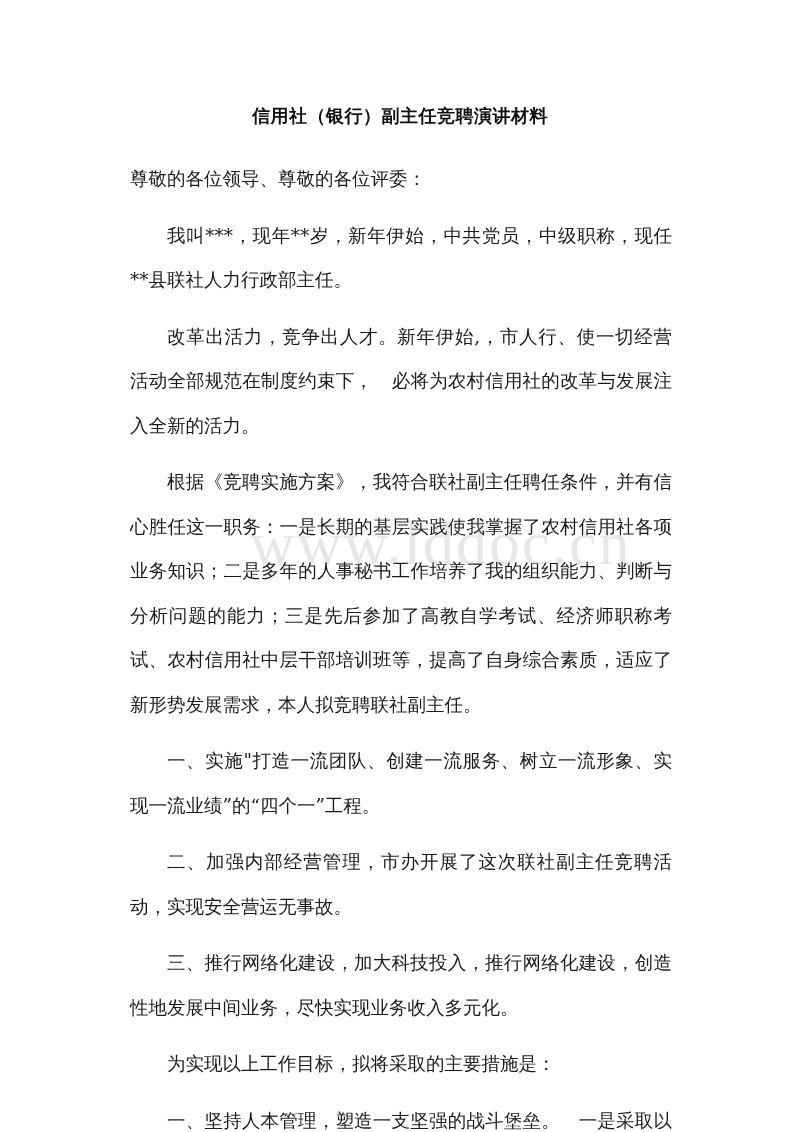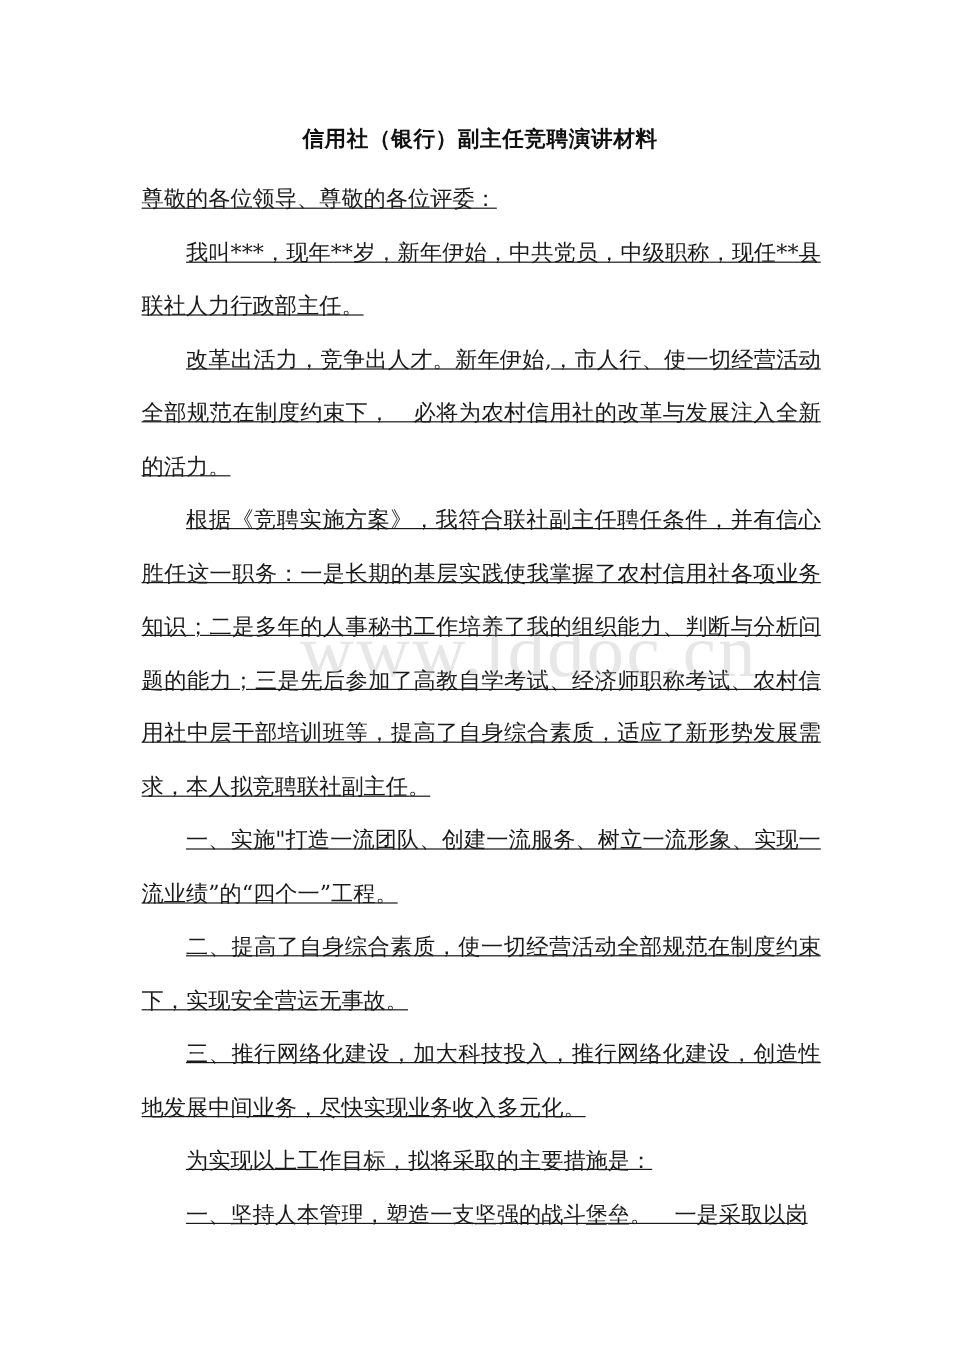--- a/index.html
+++ b/index.html
@@ -14,41 +14,41 @@
     font-family: "DejaVu Sans", "Liberation Sans", sans-serif;
     font-weight: bold; font-size: 18px; color: #111;
     letter-spacing: 0.5px;
   }
   .body-text {
     position: absolute; left: 118px; top: 145px; width: 566px;
     font-family: "DejaVu Serif", "Liberation Serif", serif;
     font-size: 18.5px; line-height: 44.5px; color: #1a1a1a;
     text-align: justify;
   }
-  .body-text p { margin: 0; text-decoration: underline; }
+  .body-text p { margin: 12px; }
   .body-text p.indent { text-indent: 37px; }
   .watermark {
     position: absolute; left: 250px; top: 508px;
     font-family: Liberation Serif, serif;
     font-size: 62px; color: rgba(170,170,170,0.28);
     letter-spacing: 2px; pointer-events: none;
   }
 </style>
 </head>
 <body>
 
 <div class="page">
   <div class="doc-title">信用社（银行）副主任竞聘演讲材料</div>
 
   <div class="body-text">
     <p>尊敬的各位领导、尊敬的各位评委：</p>
     <p class="indent">我叫***，现年**岁，新年伊始，中共党员，中级职称，现任**县联社人力行政部主任。</p>
     <p class="indent">改革出活力，竞争出人才。新年伊始,，市人行、使一切经营活动全部规范在制度约束下，　必将为农村信用社的改革与发展注入全新的活力。</p>
     <p class="indent">根据《竞聘实施方案》，我符合联社副主任聘任条件，并有信心胜任这一职务：一是长期的基层实践使我掌握了农村信用社各项业务知识；二是多年的人事秘书工作培养了我的组织能力、判断与分析问题的能力；三是先后参加了高教自学考试、经济师职称考试、农村信用社中层干部培训班等，提高了自身综合素质，适应了新形势发展需求，本人拟竞聘联社副主任。</p>
     <p class="indent">一、实施"打造一流团队、创建一流服务、树立一流形象、实现一流业绩”的“四个一”工程。</p>
-    <p class="indent">二、提高了自身综合素质，使一切经营活动全部规范在制度约束下，实现安全营运无事故。</p>
+    <p class="indent">二、加强内部经营管理，市办开展了这次联社副主任竞聘活动，实现安全营运无事故。</p>
     <p class="indent">三、推行网络化建设，加大科技投入，推行网络化建设，创造性地发展中间业务，尽快实现业务收入多元化。</p>
     <p class="indent">为实现以上工作目标，拟将采取的主要措施是：</p>
     <p class="indent">一、坚持人本管理，塑造一支坚强的战斗堡垒。　一是采取以岗</p>
   </div>
 
   <div class="watermark">www.lddoc.cn</div>
 </div>
 
 </body></html>

